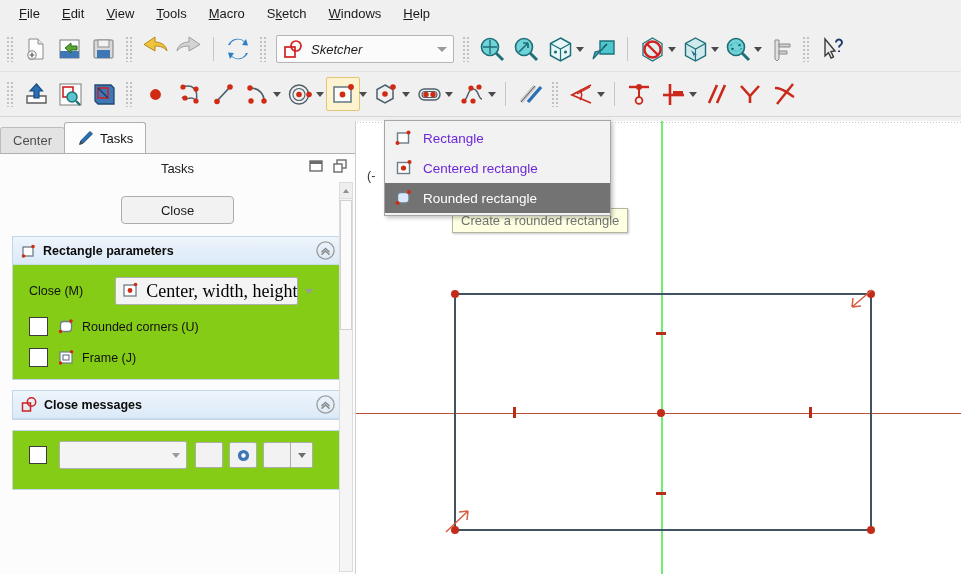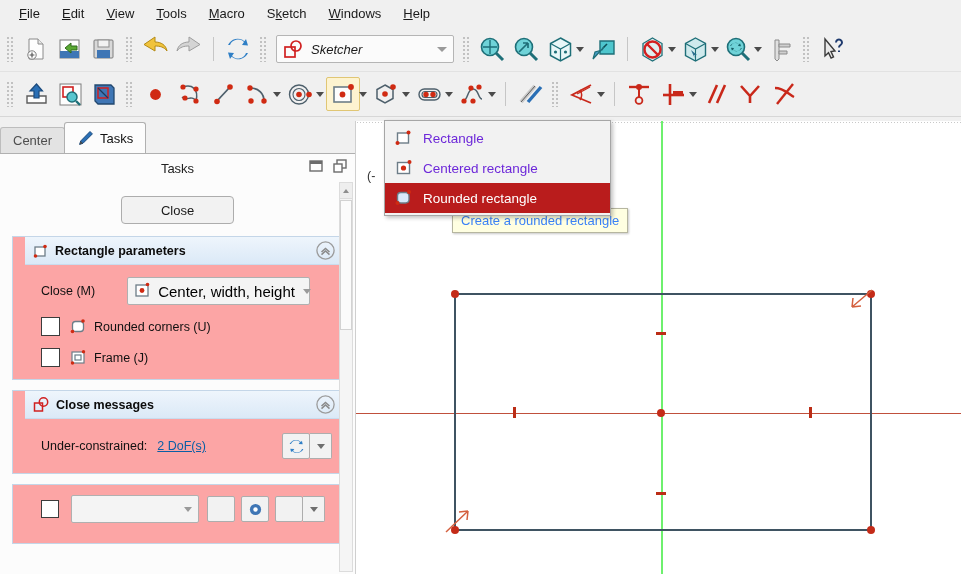--- a/index.html
+++ b/index.html
@@ -193,22 +193,21 @@
     border:1px solid #adadad;
     border-radius:4px;
     font-size:13px;
     font-family:"Liberation Sans", sans-serif;
     color:#1a1a1a;
   }
 
   .group {
     margin:0 12px 10px 12px;
     border:1px solid #c4d6e8;
-    background:#fca5a5;
-    padding-left:12px;
+    background:#84cc16;
   }
   .group-head {
     height:28px;
     display:flex; align-items:center;
     padding:0 8px;
     background:linear-gradient(to bottom,#eef5fc 0%,#dbe9f7 100%);
     border-bottom:1px solid #c9dcee;
     position:relative;
   }
   .group-head .ghico { margin-right:6px; display:flex; }
@@ -221,21 +220,21 @@
   .lbl { font-size:12.5px; color:#111; }
 
   .combo {
     height:28px;
     background:#f4f4f4;
     border:1px solid #b0b0b0;
     border-radius:2px;
     display:flex; align-items:center;
     padding:0 6px;
   }
-  .combo .ctext { flex:1; font-size:15px; margin:0 8px; white-space:nowrap; }
+  .combo .ctext { flex:1; font-size:18px; margin:0 8px; white-space:nowrap;font-family:Liberation Serif, serif; }
   .combo .ccaret {
     border-left:4.5px solid transparent;
     border-right:4.5px solid transparent;
     border-top:5px solid #9a9a9a;
   }
   .chk {
     width:19px; height:19px;
     background:#fff;
     border:1px solid #3c3c3c;
     flex:0 0 auto;
@@ -299,21 +298,21 @@
     background:#c42b18;
   }
   .sym-tick { position:absolute; background:#bb2d16; }
   .arrow-mark { position:absolute; }
 
   .tooltip-box {
     position:absolute;
     background:#ffffe1;
     border:1px solid #b6b6a0;
     font-size:13px;
-    color:#3b82f6;
+    color:#737373;
     padding:4px 8px;
     box-shadow:1px 1px 2px rgba(0,0,0,.22);
     white-space:nowrap;
   }
 
   
   #dropmenu {
     position:absolute;
     left:384px; top:120px;
     width:227px;
@@ -323,21 +322,21 @@
     padding:2px 0;
     z-index:50;
   }
   .dm-item {
     height:30px;
     display:flex; align-items:center;
     padding:0 10px;
     font-size:13.5px;
     color:#6d28d9;
   }
-  .dm-item.sel { background:#b91c1c; color:#fff; }
+  .dm-item.sel { background:#737373; color:#fff; }
   .dm-item .dmico { margin-right:10px; display:flex; }
 </style>
 </head>
 <body>
 
 <div id="menubar">
   <div class="menu-item"><span class="mn">F</span><span>ile</span></div>
   <div class="menu-item"><span class="mn">E</span>dit</div>
   <div class="menu-item"><span class="mn">V</span>iew</div>
   <div class="menu-item"><span class="mn">T</span>ools</div>
@@ -777,37 +776,20 @@
                 </svg>
             </span>
             <span class="ghtitle">Close messages</span>
             <span class="ghcollapse">
               <svg width="19" height="19" viewBox="0 0 19 19">
                   <circle cx="9.5" cy="9.5" r="8.6" fill="none" stroke="#9b9b9b" stroke-width="1.3"></circle>
                   <path d="M5.5 11l4-3.6 4 3.6M5.5 13.6l4-3.6 4 3.6" fill="none" stroke="#8a8a8a" stroke-width="1.5"></path>
                 </svg>
             </span>
           </div>
-          <div class="group-body" style="padding:14px 10px 14px 16px;">
-            <div class="row" style="margin:0;">
-              <span class="lbl">Under-constrained:</span>
-              <span class="link">2 DoF(s)</span>
-              <span style="margin-left:auto;display:flex;">
-                <span class="sm-btn">
-                  <svg width="17" height="17" viewBox="0 0 17 17">
-                      <path d="M3 6a5.5 5.5 0 019-2l-1.3 2 4 .3-.8-3.6-1 1.4A7 7 0 001.6 6z" fill="#2f7fc6"></path>
-                      <path d="M14 11a5.5 5.5 0 01-9 2l1.3-2-4-.3.8 3.6 1-1.4A7 7 0 0015.4 11z" fill="#2f7fc6"></path>
-                    </svg>
-                </span>
-                <span class="sm-btn caret-only">
-                    <i></i>
-                  </span>
-              </span>
-            </div>
-          </div>
         </div>
 
         <div class="group">
           <div class="group-body" style="padding:10px 8px 20px 16px;">
             <div class="row" style="margin:0;">
               <span class="chk" style="width:18px;height:18px;"></span>
               <div class="combo" style="width:128px;margin-left:12px;">
                 <span class="ctext"></span>
                 <span class="ccaret"></span>
               </div>

